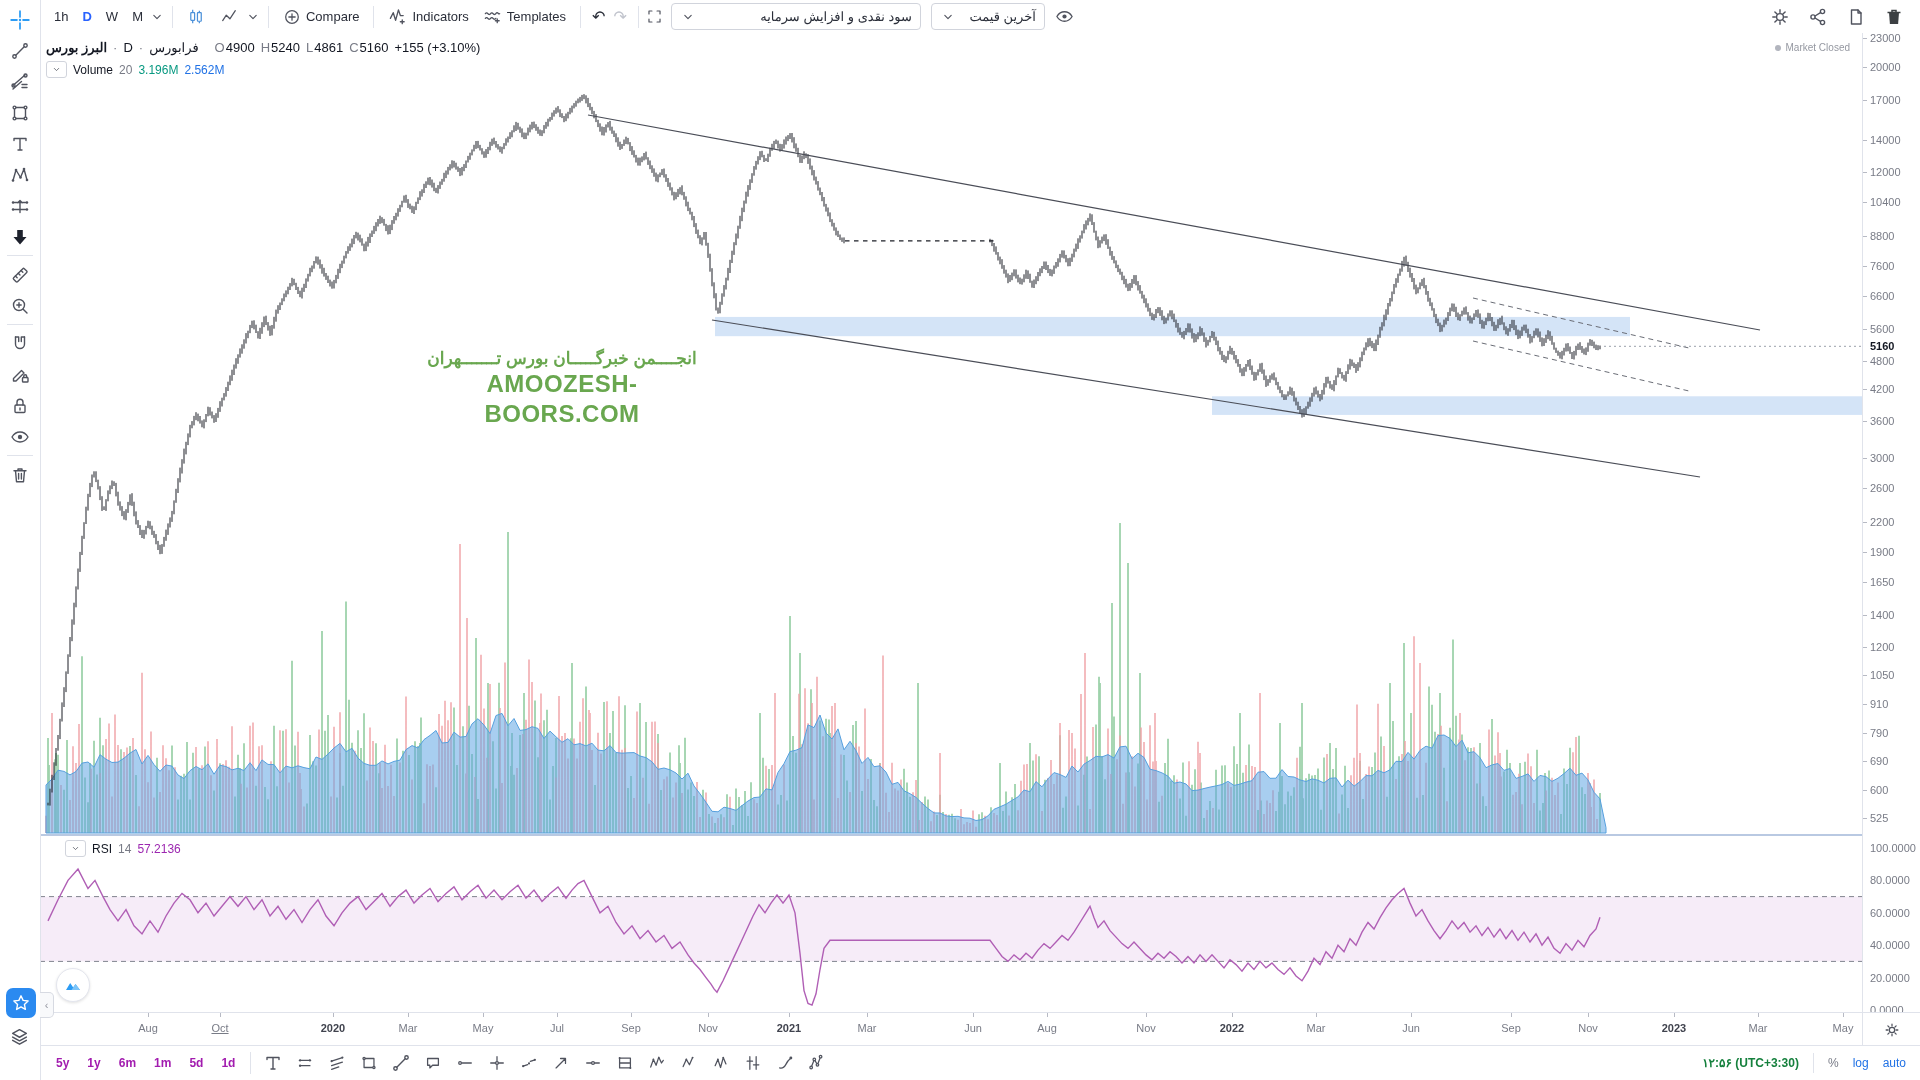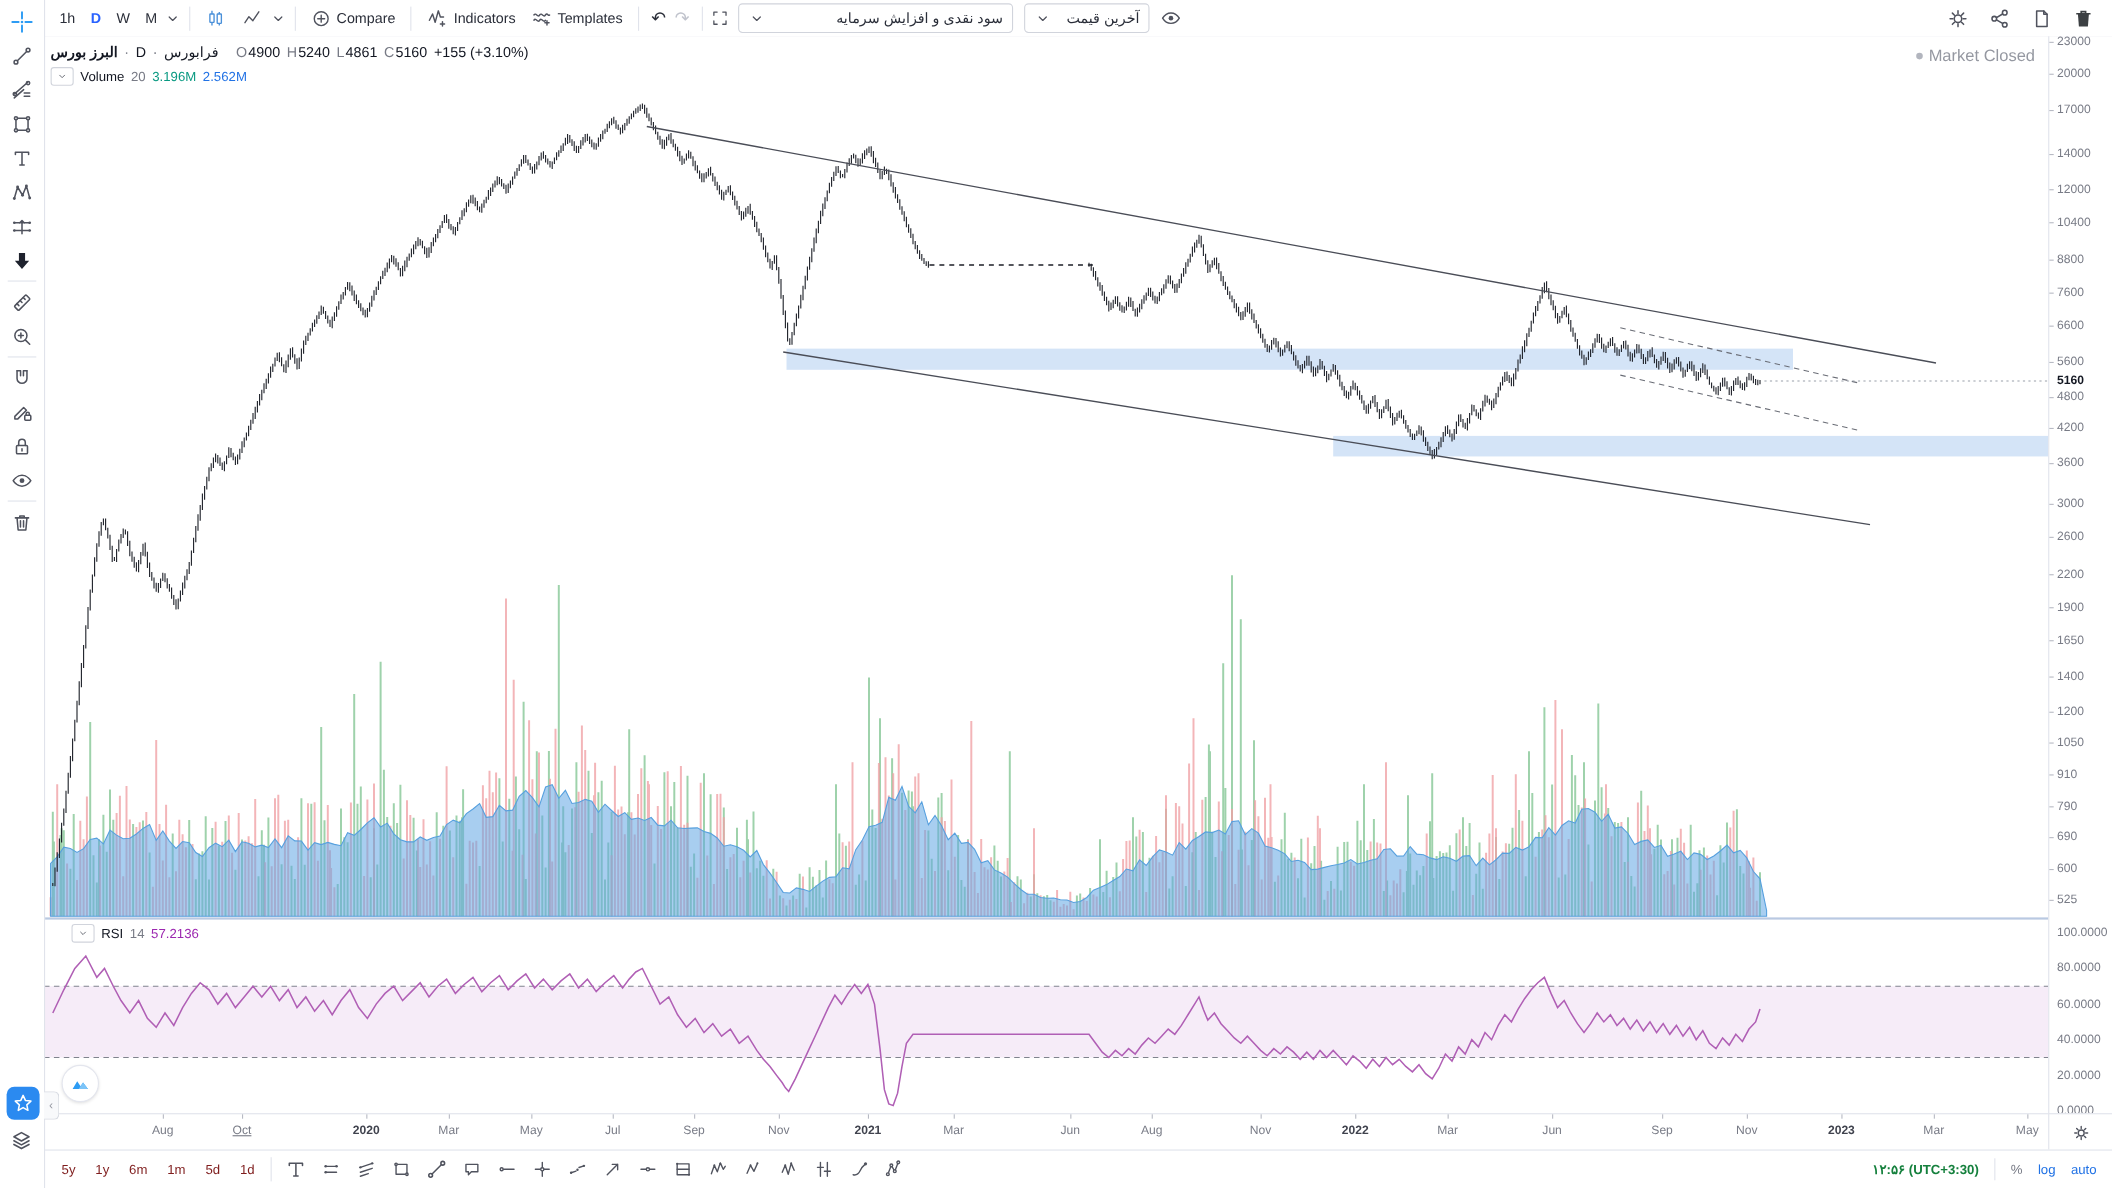--- a/index.html
+++ b/index.html
@@ -51,21 +51,21 @@
   .lg-chevbox{width:19px;height:15px;border:1px solid #d1d4dc;border-radius:3px;background:#fff;
               display:flex;align-items:center;justify-content:center;cursor:pointer;}
   .sym-name{font-weight:bold;font-size:13px;}
   .ohlc-lab{color:#787b86;}
   .ohlc-val{color:#131722;}
   .vol-ma1{color:#089981;}
   .vol-ma2{color:#2172e5;}
   .rsi-val{color:#9c27b0;}
   .muted{color:#787b86;}
   #mkt-status{position:absolute;right:12px;top:9px;z-index:5;display:flex;align-items:center;gap:5px;
-              font-size:15px;color:#9598a1;}
+              font-size:10px;color:#9598a1;}
   #mkt-status .dot{width:6px;height:6px;border-radius:50%;background:#b2b5be;}
   #rsi-logo{position:absolute;left:16px;top:935px;width:32px;height:32px;border-radius:50%;
             background:#fff;border:1px solid #e4e6ee;box-shadow:0 1px 3px rgba(0,0,0,.12);
             display:flex;align-items:center;justify-content:center;z-index:6;cursor:pointer;}
 
   
   #paxis{position:absolute;left:1862px;top:33px;width:58px;height:979px;border-left:1px solid #e0e3eb;
          background:#fff;font-size:11px;color:#787b86;z-index:4;cursor:ns-resize;}
   .pa-label{position:absolute;left:7px;white-space:nowrap;}
   .pa-label.cur{color:#131722;font-weight:bold;}
@@ -76,21 +76,21 @@
   .ta-label.year{color:#40434e;font-weight:bold;}
   .ta-tick{position:absolute;top:0;width:1px;height:4px;background:#b7bac4;}
   #taxis-corner{position:absolute;left:1862px;top:1012px;width:58px;height:34px;background:#fff;
                 border-top:1px solid #e0e3eb;border-left:1px solid #e0e3eb;display:flex;
                 align-items:center;justify-content:center;z-index:4;cursor:pointer;}
 
   
   #botbar{position:absolute;left:40px;right:0;bottom:0;height:34px;border-top:1px solid #e0e3eb;
           background:#fff;display:flex;align-items:center;font-size:12px;color:#2a2e39;
           padding-left:8px;z-index:5;}
-  .rng-btn{padding:3px 6px;margin:2px 2px;border-radius:3px;cursor:pointer;font-weight:normal;color:#7f1d1d;}
+  .rng-btn{padding:3px 6px;margin:2px 2px;border-radius:3px;cursor:pointer;font-weight:bold;color:#a21caf;}
   .fav-btn{width:30px;height:28px;display:flex;align-items:center;justify-content:center;
            border-radius:4px;cursor:pointer;}
   #botbar-right{margin-left:auto;display:flex;align-items:center;gap:14px;padding-right:14px;}
   #clock{font-weight:bold;color:#15803d;}
   .bb-sep{width:1px;height:20px;background:#e0e3eb;}
   .scale-btn{cursor:pointer;color:#787b86;}
   .scale-btn.active{color:#2172e5;}
 
   
   #star-btn{position:absolute;left:6px;top:988px;width:30px;height:30px;border-radius:7px;
@@ -330,20 +330,24 @@
       </div>
       <div class="lt-div"></div>
       <div class="lt-item">
         <svg width="20" height="20" viewBox="0 0 20 20">
           <path d="M4 5.8h12M8 5.8V4h4v1.8M5.5 5.8l1 11h7l1-11M8.6 8.5v5.5M11.4 8.5v5.5" stroke="#50535e" stroke-width="1.4" fill="none" stroke-linecap="round" stroke-linejoin="round"></path>
         </svg>
       </div>
     </div>
 
   <div id="chart-wrap">
+    <div id="watermark">
+      <div class="wm1">انجــــمن خبرگـــــان بورس تـــــــهران</div>
+      <div class="wm2">AMOOZESH-BOORS.COM</div>
+    </div>
     <svg id="csvg" width="1822" height="979" viewBox="40 33 1822 979">
         <rect x="715" y="316.9251633872956" width="915" height="19.245897615327237" fill="#cfe1f6" opacity="0.9"></rect>
         <rect x="1212" y="396.27958608138925" width="650" height="18.645317095144833" fill="#cfe1f6" opacity="0.9"></rect>
         <path d="M49 833V764.9M55 833V759.2M58 833V754.8M64 833V789.7M67 833V740.0M82 833V656.3M85 833V777.4M88 833V802.3M94 833V740.7M97 833V774.4M100 833V717.8M103 833V745.2M121 833V749.2M130 833V745.9M136 833V774.9M157 833V757.7M172 833V745.4M178 833V799.4M181 833V775.8M184 833V773.8M187 833V742.1M190 833V799.5M193 833V752.7M199 833V768.6M205 833V746.4M214 833V790.6M220 833V763.2M235 833V796.6M238 833V754.7M244 833V743.2M256 833V785.7M265 833V787.0M268 833V799.2M274 833V725.7M277 833V786.2M283 833V730.7M292 833V660.8M295 833V745.6M307 833V803.6M310 833V734.9M313 833V761.2M316 833V765.6M322 833V631.0M325 833V730.7M328 833V715.0M337 833V797.6M343 833V785.8M346 833V601.6M349 833V699.8M352 833V742.8M358 833V730.3M361 833V748.1M364 833V713.3M376 833V743.3M379 833V773.2M397 833V738.4M403 833V750.7M409 833V754.9M415 833V741.3M418 833V746.1M421 833V717.5M436 833V787.3M454 833V707.6M457 833V765.1M463 833V726.2M469 833V705.8M472 833V753.9M478 833V799.0M493 833V741.3M496 833V788.6M499 833V682.8M508 833V531.9M511 833V766.0M514 833V774.8M520 833V735.0M535 833V700.6M538 833V757.3M544 833V720.3M547 833V709.7M550 833V799.5M553 833V766.0M571 833V738.3M586 833V686.5M595 833V785.0M604 833V702.0M610 833V767.8M613 833V711.0M616 833V752.4M625 833V705.2M628 833V787.9M631 833V775.9M640 833V762.0M646 833V722.1M658 833V734.1M661 833V789.9M670 833V752.4M679 833V745.3M685 833V737.8M688 833V789.4M691 833V782.5M694 833V796.1M703 833V789.7M709 833V814.0M715 833V823.1M721 833V814.2M727 833V794.3M733 833V825.0M736 833V788.4M739 833V797.1M742 833V805.0M745 833V790.9M748 833V815.9M751 833V782.2M760 833V813.2M763 833V757.8M769 833V768.9M778 833V804.4M781 833V794.9M787 833V800.4M790 833V734.6M793 833V736.0M796 833V752.8M811 833V689.3M820 833V720.6M826 833V718.7M829 833V719.5M844 833V754.9M847 833V780.6M853 833V724.9M856 833V721.0M862 833V791.1M871 833V759.0M874 833V800.1M877 833V806.2M904 833V768.7M907 833V782.4M910 833V796.8M925 833V796.6M928 833V799.5M937 833V815.0M940 833V794.8M943 833V812.0M949 833V814.7M952 833V813.7M955 833V818.3M979 833V814.2M982 833V812.2M991 833V807.2M1003 833V810.9M1006 833V791.6M1012 833V797.2M1015 833V784.1M1030 833V772.2M1033 833V760.4M1039 833V756.3M1045 833V779.7M1060 833V735.2M1063 833V807.7M1066 833V796.5M1078 833V805.5M1084 833V774.8M1087 833V756.4M1096 833V724.5M1099 833V676.8M1102 833V756.1M1105 833V779.2M1114 833V716.4M1129 833V772.2M1138 833V763.6M1159 833V801.7M1165 833V763.0M1168 833V738.8M1171 833V780.7M1174 833V775.2M1180 833V798.4M1183 833V762.5M1186 833V815.8M1192 833V784.8M1195 833V769.2M1201 833V782.5M1204 833V818.0M1210 833V800.9M1216 833V769.8M1219 833V809.6M1222 833V765.5M1225 833V765.2M1234 833V746.2M1237 833V763.9M1240 833V763.2M1243 833V772.8M1249 833V744.6M1258 833V809.9M1261 833V800.5M1276 833V811.1M1279 833V791.8M1282 833V775.9M1285 833V804.3M1288 833V791.4M1291 833V795.7M1294 833V787.2M1300 833V746.7M1303 833V798.2M1306 833V778.2M1309 833V773.8M1312 833V775.5M1315 833V774.9M1318 833V768.5M1321 833V809.8M1324 833V757.4M1330 833V747.1M1333 833V769.1M1336 833V748.1M1342 833V794.4M1345 833V765.8M1348 833V807.9M1360 833V760.8M1363 833V799.1M1372 833V767.0M1375 833V752.4M1381 833V736.4M1387 833V796.7M1390 833V744.3M1393 833V721.0M1399 833V756.3M1411 833V713.1M1417 833V797.7M1423 833V795.1M1429 833V686.4M1432 833V704.7M1435 833V731.8M1444 833V767.8M1450 833V727.8M1453 833V639.6M1456 833V715.7M1462 833V734.6M1468 833V747.3M1471 833V748.1M1477 833V783.6M1483 833V796.3M1486 833V805.9M1492 833V718.9M1504 833V771.5M1507 833V749.8M1510 833V763.1M1525 833V761.7M1537 833V749.7M1540 833V810.6M1543 833V803.0M1549 833V770.5M1561 833V813.9M1564 833V768.5M1567 833V784.0M1570 833V747.8M1579 833V735.7M1582 833V787.3M1585 833V794.0M1600 833V800.1M48 833V738M56 833V753M90 833V763M130 833V758M240 833V768M340 833V753M420 833V743M476 833V638M488 833V683M512 833V733M524 833V693M556 833V738M572 833V663M610 833V733M640 833V703M680 833V763M760 833V713M790 833V616M800 833V653M830 833V733M880 833V763M918 833V683M1000 833V763M1030 833V743M1100 833V683M1112 833V603M1120 833V523M1128 833V563M1140 833V673M1240 833V713M1280 833V723M1302 833V703M1330 833V743M1390 833V683M1404 833V643M1440 833V693M1480 833V743M1520 833V763M1545 833V773M1570 833V753M1600 833V793" stroke="rgba(134,199,150,0.8)" stroke-width="1.8" fill="none"></path>
         <path d="M46 833V815.7M52 833V780.7M61 833V784.9M70 833V800.0M73 833V746.2M76 833V763.0M79 833V724.1M91 833V768.7M106 833V739.0M109 833V723.4M112 833V796.6M115 833V714.5M118 833V745.1M124 833V751.9M127 833V747.5M133 833V738.1M139 833V806.2M142 833V672.8M145 833V749.2M148 833V782.3M151 833V731.6M154 833V797.4M160 833V792.1M163 833V745.3M166 833V758.3M169 833V770.2M175 833V767.3M196 833V747.1M202 833V765.3M208 833V741.3M211 833V775.3M217 833V739.0M223 833V764.0M226 833V760.3M229 833V766.7M232 833V726.3M241 833V783.8M247 833V787.4M250 833V725.7M253 833V722.6M259 833V746.2M262 833V745.3M271 833V761.2M280 833V730.2M286 833V729.3M289 833V782.6M298 833V731.8M301 833V789.0M304 833V806.6M319 833V729.5M331 833V796.4M334 833V726.8M340 833V712.2M355 833V750.7M367 833V780.5M370 833V727.5M373 833V740.9M382 833V788.1M385 833V744.8M388 833V786.0M391 833V764.7M394 833V796.0M400 833V762.5M406 833V696.6M412 833V779.4M424 833V803.3M427 833V764.3M430 833V765.9M433 833V764.4M439 833V713.9M442 833V725.7M445 833V700.7M448 833V720.2M451 833V702.3M460 833V544.1M466 833V773.5M475 833V777.0M481 833V654.7M484 833V708.4M487 833V757.7M490 833V684.1M502 833V783.1M505 833V662.5M517 833V768.1M523 833V733.9M526 833V719.7M529 833V659.5M532 833V681.9M541 833V693.5M556 833V777.4M559 833V696.1M562 833V735.9M565 833V733.1M568 833V758.4M574 833V738.5M577 833V758.6M580 833V721.8M583 833V698.3M589 833V709.9M592 833V750.1M598 833V732.7M601 833V753.6M607 833V701.2M619 833V696.3M622 833V749.7M634 833V797.9M637 833V711.5M643 833V777.7M649 833V803.7M652 833V721.8M655 833V721.6M664 833V779.3M667 833V776.4M673 833V797.5M676 833V782.6M682 833V793.1M697 833V782.1M700 833V816.9M706 833V792.6M712 833V816.6M718 833V818.0M724 833V817.3M730 833V796.8M754 833V799.3M757 833V803.0M766 833V765.7M772 833V765.1M775 833V789.3M784 833V764.4M799 833V693.7M802 833V744.3M805 833V688.3M808 833V723.2M814 833V799.5M817 833V676.7M823 833V736.3M832 833V705.9M835 833V703.0M838 833V798.1M841 833V754.5M850 833V791.9M859 833V746.4M865 833V708.6M868 833V778.9M880 833V763.7M883 833V655.5M886 833V792.8M889 833V811.9M892 833V762.7M895 833V788.5M898 833V790.4M901 833V779.4M913 833V792.2M916 833V779.9M919 833V820.0M922 833V802.1M931 833V821.2M934 833V811.5M946 833V813.9M958 833V819.7M961 833V809.0M964 833V824.3M967 833V821.9M970 833V823.1M973 833V810.6M976 833V826.7M985 833V815.8M988 833V819.2M994 833V813.1M997 833V815.0M1000 833V822.5M1009 833V815.6M1018 833V810.2M1021 833V780.8M1024 833V764.5M1027 833V764.1M1036 833V754.3M1042 833V810.9M1048 833V778.0M1051 833V760.1M1054 833V783.9M1057 833V774.5M1069 833V729.9M1072 833V732.9M1075 833V748.6M1081 833V694.1M1090 833V809.0M1093 833V727.1M1108 833V728.6M1111 833V773.9M1117 833V759.2M1120 833V735.4M1123 833V803.7M1126 833V772.4M1132 833V756.2M1135 833V786.5M1141 833V727.5M1144 833V742.1M1147 833V799.5M1150 833V725.3M1153 833V761.6M1156 833V760.9M1162 833V795.8M1177 833V779.5M1189 833V761.3M1198 833V741.7M1207 833V809.9M1213 833V807.9M1228 833V783.3M1231 833V787.1M1246 833V765.1M1252 833V765.9M1255 833V766.9M1264 833V813.9M1267 833V800.4M1270 833V803.1M1273 833V790.2M1297 833V757.8M1327 833V754.1M1339 833V813.6M1351 833V775.2M1354 833V757.8M1357 833V704.6M1366 833V774.1M1369 833V766.6M1378 833V703.8M1384 833V746.1M1396 833V778.9M1402 833V754.0M1405 833V741.1M1408 833V761.1M1414 833V636.3M1420 833V682.4M1426 833V762.8M1438 833V734.0M1441 833V725.8M1447 833V801.3M1459 833V739.6M1465 833V760.2M1474 833V747.3M1480 833V783.3M1489 833V729.6M1495 833V755.5M1498 833V732.3M1501 833V776.6M1513 833V794.7M1516 833V791.9M1519 833V773.7M1522 833V804.2M1528 833V753.5M1531 833V766.2M1534 833V803.1M1546 833V790.6M1552 833V777.8M1555 833V794.9M1558 833V782.5M1573 833V752.3M1576 833V737.0M1588 833V773.1M1591 833V807.1M1594 833V779.6M1597 833V818.9M52 833V713M100 833V773M300 833V773M380 833V763M467 833V618M500 833V708M540 833V723M590 833V713M625 833V748M658 833V743M775 833V693M812 833V703M856 833V743M940 833V753M1060 833V723M1085 833V653M1155 833V713M1200 833V753M1260 833V693M1360 833V753M1420 833V663M1460 833V713M1500 833V753M1590 833V783" stroke="rgba(240,160,164,0.78)" stroke-width="1.8" fill="none"></path>
         <path d="M46 833L46 784.9L52 779.0L58 770.2L64 771.4L70 774.9L76 771.5L82 763.1L88 762.0L94 767.2L100 754.7L106 759.2L112 762.5L118 762.1L124 758.2L130 753.1L136 749.5L142 764.0L148 755.4L154 764.6L160 771.3L166 765.0L172 766.1L178 775.0L184 778.6L190 770.7L196 766.5L202 769.7L208 763.8L214 774.2L220 765.3L226 766.5L232 769.9L238 768.3L244 770.5L250 762.7L256 770.6L262 759.9L268 764.4L274 764.6L280 772.9L286 766.1L292 767.8L298 765.8L304 767.6L310 768.8L316 757.0L322 759.4L328 754.1L334 748.0L340 743.4L346 751.8L352 748.3L358 758.1L364 763.4L370 765.3L376 765.3L382 760.9L388 763.9L394 761.4L400 760.1L406 749.6L412 745.6L418 748.0L424 739.6L430 735.4L436 730.5L442 743.0L448 742.4L454 732.1L460 737.1L466 736.5L472 723.9L478 718.7L484 725.1L490 733.5L496 715.5L502 713.4L508 725.7L514 718.5L520 730.4L526 729.6L532 726.7L538 728.4L544 738.5L550 731.1L556 736.8L562 742.3L568 738.7L574 744.8L580 743.6L586 745.9L592 743.2L598 750.1L604 750.8L610 745.6L616 752.5L622 753.2L628 752.8L634 752.6L640 756.0L646 757.6L652 761.8L658 769.3L664 768.0L670 769.8L676 773.0L682 779.0L688 773.2L694 786.0L700 793.8L706 802.3L712 811.3L718 811.8L724 807.2L730 808.5L736 810.4L742 805.6L748 801.0L754 797.6L760 797.0L766 788.9L772 789.9L778 772.4L784 763.6L790 751.6L796 750.2L802 747.6L808 724.9L814 727.6L820 715.0L826 733.0L832 739.0L838 728.9L844 749.8L850 741.3L856 750.7L862 763.4L868 757.4L874 766.7L880 765.8L886 772.1L892 784.3L898 782.4L904 790.8L910 793.7L916 797.4L922 803.3L928 808.6L934 812.9L940 813.0L946 815.9L952 816.6L958 816.3L964 817.9L970 818.2L976 820.5L982 819.6L988 815.9L994 809.3L1000 806.8L1006 804.2L1012 800.4L1018 796.9L1024 790.0L1030 791.7L1036 781.6L1042 786.8L1048 778.8L1054 772.6L1060 774.5L1066 777.4L1072 766.0L1078 772.0L1084 764.1L1090 760.5L1096 756.3L1102 756.9L1108 754.6L1114 758.1L1120 746.9L1126 746.2L1132 758.7L1138 753.3L1144 757.4L1150 769.2L1156 770.6L1162 772.9L1168 776.2L1174 783.2L1180 782.0L1186 784.0L1192 790.6L1198 790.1L1204 788.5L1210 787.1L1216 785.9L1222 784.5L1228 781.4L1234 785.4L1240 784.1L1246 782.1L1252 780.7L1258 772.2L1264 771.6L1270 778.3L1276 778.2L1282 769.6L1288 776.5L1294 777.0L1300 779.9L1306 781.5L1312 778.9L1318 780.2L1324 783.0L1330 778.3L1336 777.9L1342 787.0L1348 780.1L1354 786.2L1360 781.6L1366 775.6L1372 775.8L1378 770.4L1384 772.8L1390 769.8L1396 761.3L1402 761.6L1408 752.4L1414 759.1L1420 750.4L1426 746.2L1432 748.2L1438 735.6L1444 735.0L1450 738.4L1456 746.6L1462 740.2L1468 752.8L1474 751.7L1480 757.7L1486 767.7L1492 764.9L1498 763.5L1504 770.4L1510 768.5L1516 778.4L1522 776.4L1528 773.9L1534 781.4L1540 775.4L1546 776.7L1552 781.4L1558 778.2L1564 773.6L1570 768.2L1576 775.3L1582 773.1L1588 779.9L1594 792.3L1600 798.9L1606 827.7L1606 833Z" fill="rgba(96,165,227,0.55)" stroke="#57a0de" stroke-width="1"></path>
         <path d="M845 240.9h4.5M854 240.9h4.5M863 240.9h4.5M872 240.9h4.5M881 240.9h4.5M890 240.9h4.5M899 240.9h4.5M908 240.9h4.5M917 240.9h4.5M926 240.9h4.5M935 240.9h4.5M944 240.9h4.5M953 240.9h4.5M962 240.9h4.5M971 240.9h4.5M980 240.9h4.5M989 240.9h4.5" stroke="#1c1f27" stroke-width="1.2" fill="none"></path>
         <path d="M48 802.7V805.4M50 788.7V805.6M52 774.8V792.5M54 762.3V780.0M56 748.0V765.8M58 735.0V750.7M60 718.8V739.1M62 702.4V721.5M64 687.2V707.0M66 671.4V692.1M68 654.3V673.9M70 637.0V656.9M72 619.4V641.2M74 602.7V624.7M76 586.4V607.3M78 568.5V589.5M80 551.9V571.9M82 535.8V555.0M84 522.2V538.9M86 506.7V524.0M88 493.8V510.6M90 482.9V497.1M92 474.5V487.1M94 471.3V477.5M96 471.3V482.1M98 479.7V489.5M100 486.2V500.1M102 496.2V510.9M104 506.3V510.0M106 499.2V510.9M108 490.4V501.3M110 485.4V494.2M112 480.5V489.1M114 481.3V486.0M116 482.9V496.4M118 491.7V505.7M120 501.4V510.6M122 506.1V516.1M124 511.1V519.6M126 509.2V520.3M128 501.9V512.9M130 494.3V505.3M132 493.2V505.9M134 501.7V516.3M136 511.4V524.5M138 520.1V528.0M140 525.1V535.0M142 529.8V538.0M144 529.9V538.8M146 525.9V534.5M148 520.7V528.2M150 521.2V529.3M152 525.7V534.9M154 530.8V537.9M156 534.1V544.3M158 540.9V550.0M160 544.8V554.2M162 544.1V553.9M164 536.9V546.8M166 529.6V540.8M168 523.4V534.9M170 517.4V527.5M172 510.9V521.9M174 500.4V514.3M176 488.8V502.8M178 478.2V493.0M180 467.6V482.4M182 459.2V473.5M184 448.6V463.6M186 441.8V454.4M188 433.4V445.1M190 424.8V437.4M192 421.1V428.3M194 415.9V425.4M196 412.2V420.2M198 413.6V421.3M200 416.0V423.6M202 420.4V427.3M204 419.3V428.4M206 414.0V422.1M208 406.7V416.3M210 407.2V415.6M212 411.5V418.4M214 415.1V422.8M216 413.2V422.0M218 407.9V417.8M220 401.2V411.9M222 397.7V406.5M224 393.1V400.4M226 387.1V396.7M228 381.7V391.0M230 375.4V385.2M232 369.7V380.8M234 364.5V375.0M236 358.2V368.6M238 354.3V363.8M240 348.4V357.6M242 344.3V353.7M244 339.3V348.7M246 333.1V343.5M248 330.7V338.2M250 324.9V333.2M252 320.7V328.1M254 320.3V329.4M256 324.7V333.0M258 331.2V338.5M260 327.8V339.0M262 322.2V333.8M264 316.5V327.1M266 315.7V325.1M268 322.1V330.6M270 325.7V335.9M272 325.0V335.4M274 316.8V328.7M276 309.6V321.7M278 305.2V313.7M280 302.5V310.0M282 298.3V305.1M284 293.5V301.3M286 290.4V297.2M288 286.7V294.3M290 283.1V290.0M292 277.8V286.4M294 278.8V285.2M296 282.8V290.0M298 286.9V294.0M300 290.7V297.2M302 287.7V298.5M304 283.8V291.9M306 278.4V288.0M308 273.8V281.6M310 267.8V276.4M312 265.5V272.2M314 261.0V268.7M316 256.4V263.4M318 256.6V264.7M320 259.5V268.6M322 264.2V273.7M324 267.8V276.6M326 273.0V279.9M328 275.7V283.0M330 279.6V286.5M332 281.5V288.7M334 279.9V288.5M336 274.9V283.3M338 268.8V278.9M340 263.8V273.2M342 260.6V268.1M344 255.7V263.7M346 251.1V258.4M348 246.2V253.7M350 243.5V250.9M352 238.6V247.4M354 235.0V244.1M356 231.8V238.4M358 232.6V240.5M360 234.7V242.4M362 238.3V245.7M364 243.6V251.3M366 241.5V251.1M368 236.9V246.6M370 233.4V243.0M372 230.5V237.0M374 225.9V233.9M376 222.2V231.2M378 219.0V226.5M380 215.7V223.9M382 217.2V223.2M384 218.9V225.7M386 223.9V231.1M388 225.2V234.5M390 224.7V234.1M392 220.1V230.1M394 216.0V223.8M396 212.8V220.3M398 208.2V216.6M400 204.8V211.9M402 200.8V207.3M404 195.5V202.7M406 194.8V202.8M408 199.1V207.9M410 203.6V209.3M412 205.7V212.9M414 206.3V214.0M416 201.8V210.1M418 197.4V203.9M420 191.2V200.1M422 189.3V196.6M424 183.8V193.0M426 181.3V188.0M428 177.6V184.8M430 177.0V185.3M432 179.5V187.6M434 182.7V191.2M436 187.8V192.9M438 185.1V193.5M440 181.5V188.9M442 178.9V184.8M444 172.8V181.7M446 170.5V178.1M448 166.9V174.6M450 164.2V170.4M452 160.3V168.5M454 160.8V167.5M456 162.7V169.6M458 166.5V171.9M460 168.0V176.1M462 166.9V175.4M464 164.1V171.2M466 160.5V168.0M468 155.9V162.5M470 152.7V159.8M472 149.4V155.4M474 144.8V151.4M476 141.0V148.9M478 140.9V148.2M480 144.9V150.5M482 148.2V154.5M484 151.3V157.9M486 149.1V157.7M488 146.9V154.0M490 141.8V150.3M492 138.7V145.9M494 137.6V144.4M496 141.0V147.7M498 144.1V149.5M500 146.3V152.2M502 146.8V153.7M504 143.1V149.2M506 138.3V145.7M508 136.5V142.5M510 132.2V139.0M512 130.3V137.3M514 125.3V132.3M516 121.9V131.0M518 122.8V129.7M520 126.7V132.8M522 128.4V137.3M524 132.5V139.1M526 132.7V139.1M528 127.6V135.5M530 124.6V132.3M532 121.9V129.5M534 121.6V128.1M536 124.2V130.8M538 126.8V133.8M540 129.5V135.8M542 130.2V136.1M544 125.1V133.3M546 121.9V128.8M548 118.7V126.5M550 117.0V121.6M552 112.6V119.9M554 110.2V116.6M556 107.6V113.8M558 106.1V112.6M560 109.3V117.1M562 113.2V118.1M564 116.0V122.2M566 113.5V121.2M568 111.8V118.4M570 107.9V114.3M572 105.6V112.6M574 103.1V108.4M576 100.7V106.7M578 98.5V103.3M580 96.9V102.5M582 94.9V100.9M584 94.2V99.2M586 95.3V103.4M588 97.9V107.1M590 103.1V110.3M592 106.9V114.2M594 110.9V118.3M596 114.1V122.1M598 119.8V127.1M600 123.3V131.7M602 126.5V135.3M604 127.0V135.6M606 124.4V132.5M608 122.1V127.5M610 120.9V130.6M612 126.7V133.8M614 130.6V137.0M616 133.3V142.3M618 137.3V146.7M620 141.7V150.0M622 144.0V148.9M624 139.5V145.9M626 136.7V144.1M628 137.9V144.4M630 142.1V151.1M632 146.1V154.9M634 150.3V157.5M636 154.9V162.5M638 157.6V165.6M640 157.6V165.7M642 156.4V162.2M644 153.0V160.4M646 151.6V159.5M648 157.2V164.9M650 160.5V169.2M652 165.3V172.9M654 168.4V176.8M656 172.6V181.5M658 174.3V182.3M660 172.5V177.2M662 169.1V175.1M664 168.5V177.6M666 174.2V181.9M668 178.0V186.9M670 182.5V190.5M672 187.3V195.4M674 191.8V200.4M676 192.2V199.3M678 188.9V197.0M680 187.2V194.4M682 185.3V195.3M684 191.9V199.8M686 196.3V206.4M688 201.7V211.1M690 207.7V214.5M692 211.8V220.3M694 216.0V227.1M696 223.1V233.9M698 229.6V238.3M700 235.2V244.2M702 237.3V245.4M704 232.0V239.7M706 232.0V245.7M708 242.8V257.9M710 253.7V271.7M712 268.2V286.3M714 282.3V298.3M716 293.2V310.5M718 307.5V313.7M720 301.8V313.3M722 293.3V304.8M724 285.1V296.7M726 277.7V289.5M728 267.9V280.5M730 259.8V273.0M732 250.7V263.0M734 242.2V254.9M736 233.5V245.2M738 225.7V238.5M740 215.8V228.8M742 207.7V221.2M744 200.6V212.1M746 191.7V203.6M748 185.1V196.7M750 179.3V189.9M752 173.2V182.9M754 166.1V175.7M756 160.9V169.7M758 156.2V164.5M760 151.2V160.1M762 150.8V157.3M764 154.9V162.0M766 158.2V161.1M768 153.7V162.0M770 147.7V156.8M772 143.8V150.8M774 140.9V148.9M776 139.5V144.1M778 140.6V148.5M780 143.8V151.6M782 144.1V150.4M784 139.4V148.6M786 136.5V144.6M788 135.1V141.1M790 133.1V139.0M792 133.0V142.5M794 137.2V148.3M796 143.4V151.8M798 147.8V157.2M800 154.6V162.9M802 155.5V163.0M804 151.3V159.2M806 153.3V158.1M808 154.2V163.9M810 158.4V169.5M812 165.6V175.3M814 170.1V180.5M816 176.6V184.6M818 181.1V190.6M820 187.5V195.2M822 192.0V201.2M824 197.0V206.6M826 203.9V211.6M828 207.5V216.3M830 212.4V222.1M832 219.2V226.5M834 222.8V230.7M836 227.4V235.4M838 230.8V237.0M840 234.5V240.1M842 237.5V241.9M844 237.4V243.3M990 238.8V242.4M992 239.7V246.1M994 243.0V251.7M996 246.4V254.7M998 252.1V260.5M1000 256.6V264.3M1002 259.2V268.8M1004 265.1V273.7M1006 269.7V277.6M1008 273.4V283.2M1010 275.0V281.9M1012 272.6V280.2M1014 269.3V276.3M1016 269.4V278.6M1018 274.7V282.4M1020 277.5V284.2M1022 278.7V284.6M1024 274.3V282.3M1026 269.7V278.8M1028 270.4V279.0M1030 273.7V282.8M1032 280.7V287.7M1034 279.5V288.0M1036 276.2V284.2M1038 272.0V281.1M1040 268.3V276.2M1042 266.0V273.1M1044 261.5V269.0M1046 261.5V270.0M1048 265.0V273.1M1050 268.9V275.9M1052 269.5V276.4M1054 265.5V273.9M1056 262.0V268.4M1058 258.3V266.8M1060 253.9V262.4M1062 250.3V257.7M1064 250.4V258.5M1066 254.9V262.3M1068 258.2V266.3M1070 257.7V266.2M1072 253.7V261.9M1074 248.6V257.4M1076 243.6V251.7M1078 238.3V248.9M1080 235.3V242.6M1082 230.6V238.6M1084 224.1V233.3M1086 220.4V229.5M1088 217.9V225.3M1090 213.4V221.6M1092 214.3V225.0M1094 222.1V232.7M1096 230.7V240.4M1098 236.5V248.2M1100 240.2V247.6M1102 236.6V243.5M1104 234.4V241.1M1106 234.2V244.8M1108 239.2V248.9M1110 246.6V255.7M1112 251.0V259.9M1114 256.1V263.4M1116 260.4V268.1M1118 264.8V272.1M1120 268.6V274.7M1122 271.8V280.2M1124 275.7V284.2M1126 278.9V287.6M1128 283.7V291.1M1130 283.0V290.8M1132 279.0V287.9M1134 275.1V283.9M1136 275.1V285.3M1138 281.1V290.5M1140 285.1V293.7M1142 290.9V298.6M1144 294.7V303.2M1146 298.3V307.5M1148 303.3V311.6M1150 307.9V316.2M1152 312.7V319.9M1154 314.1V320.5M1156 309.0V318.0M1158 307.1V313.2M1160 307.2V315.9M1162 310.2V320.3M1164 315.8V324.1M1166 317.7V323.5M1168 313.4V320.5M1170 310.3V316.6M1172 310.3V319.3M1174 313.6V322.1M1176 319.5V327.7M1178 323.0V332.5M1180 327.6V334.9M1182 331.9V337.8M1184 330.9V339.3M1186 328.0V335.0M1188 323.3V332.4M1190 323.5V332.6M1192 328.4V338.6M1194 333.1V342.6M1196 334.1V342.1M1198 332.3V339.3M1200 326.4V336.2M1202 328.1V335.7M1204 332.4V341.9M1206 337.3V347.5M1208 339.8V345.7M1210 335.9V342.3M1212 331.0V338.0M1214 331.8V340.6M1216 336.7V345.1M1218 340.6V351.3M1220 347.1V354.7M1222 350.9V360.0M1224 354.9V362.1M1226 356.2V363.2M1228 350.8V359.8M1230 345.8V354.2M1232 347.9V354.8M1234 350.9V359.6M1236 355.0V363.3M1238 359.1V366.8M1240 364.0V372.7M1242 368.4V376.2M1244 367.1V376.1M1246 364.0V371.7M1248 360.0V366.7M1250 359.1V370.1M1252 365.5V374.8M1254 371.8V380.8M1256 372.1V380.2M1258 369.3V375.5M1260 363.4V371.9M1262 362.8V373.8M1264 369.5V380.1M1266 375.5V386.9M1268 379.1V385.8M1270 375.3V382.8M1272 373.5V379.7M1274 372.4V380.4M1276 377.4V385.2M1278 381.9V389.7M1280 386.3V393.2M1282 390.1V397.3M1284 394.2V400.0M1286 394.4V399.9M1288 391.3V396.4M1290 386.6V394.8M1292 387.7V395.8M1294 391.2V401.5M1296 397.6V405.5M1298 401.7V410.0M1300 406.0V413.7M1302 409.2V417.6M1304 408.2V416.9M1306 406.3V414.1M1308 401.7V408.7M1310 397.4V406.7M1312 392.8V401.8M1314 387.5V396.6M1316 386.5V394.5M1318 390.5V397.6M1320 394.0V401.3M1322 389.9V399.7M1324 383.1V394.6M1326 376.9V387.5M1328 376.7V383.6M1330 380.9V388.6M1332 384.3V389.9M1334 380.1V391.3M1336 375.4V385.1M1338 367.7V377.4M1340 368.2V374.0M1342 372.1V378.5M1344 374.9V380.7M1346 371.2V381.8M1348 364.3V374.0M1350 358.8V369.6M1352 359.5V366.2M1354 362.5V368.0M1356 364.0V372.9M1358 362.2V370.9M1360 357.3V367.4M1362 351.6V361.2M1364 347.5V355.1M1366 342.3V350.4M1368 338.2V347.2M1370 337.8V346.3M1372 340.9V348.1M1374 343.1V351.1M1376 339.5V351.1M1378 334.6V345.0M1380 326.8V337.8M1382 322.2V330.5M1384 314.7V326.4M1386 309.3V320.2M1388 303.0V314.7M1390 298.0V306.4M1392 291.5V301.5M1394 284.0V294.1M1396 278.2V287.6M1398 273.6V282.8M1400 268.5V275.8M1402 260.9V271.7M1404 256.8V266.6M1406 255.6V265.7M1408 261.8V272.0M1410 267.7V277.6M1412 273.0V282.0M1414 278.0V289.4M1416 284.6V294.3M1418 287.3V293.3M1420 282.4V289.3M1422 279.1V286.1M1424 277.8V288.3M1426 285.1V294.8M1428 291.0V301.7M1430 297.8V306.1M1432 302.4V310.6M1434 308.2V317.1M1436 313.9V323.1M1438 318.7V326.1M1440 322.6V332.1M1442 324.8V331.6M1444 319.6V327.3M1446 317.6V324.6M1448 312.1V321.0M1450 307.6V316.1M1452 303.4V311.3M1454 303.6V311.9M1456 306.8V317.0M1458 312.5V320.2M1460 314.2V320.9M1462 310.7V316.4M1464 307.4V314.7M1466 306.4V314.6M1468 312.1V320.7M1470 315.6V323.4M1472 317.5V323.6M1474 313.4V320.0M1476 310.0V316.9M1478 309.5V317.8M1480 313.4V324.0M1482 319.8V328.5M1484 321.2V328.8M1486 317.7V325.1M1488 312.8V321.3M1490 313.1V321.1M1492 317.0V326.3M1494 321.8V330.9M1496 324.8V330.9M1498 319.2V328.3M1500 317.8V325.1M1502 315.7V324.6M1504 322.3V330.2M1506 326.3V334.4M1508 328.2V335.8M1510 324.0V331.7M1512 319.8V328.1M1514 319.9V330.1M1516 325.2V335.1M1518 329.6V339.1M1520 330.5V338.4M1522 326.7V335.9M1524 324.7V330.7M1526 324.6V333.1M1528 328.7V337.7M1530 334.1V343.5M1532 336.1V342.5M1534 330.7V338.2M1536 328.3V335.4M1538 328.4V337.5M1540 331.5V341.9M1542 337.4V346.4M1544 338.2V346.0M1546 334.7V342.9M1548 330.2V339.2M1550 331.3V340.8M1552 335.9V344.8M1554 342.3V349.7M1556 347.7V352.9M1558 350.6V355.8M1560 352.1V358.6M1562 350.8V359.3M1564 347.8V355.5M1566 343.5V351.6M1568 343.1V351.3M1570 346.5V353.9M1572 352.0V359.0M1574 350.9V359.5M1576 345.8V355.5M1578 343.6V350.0M1580 342.2V349.9M1582 346.0V352.9M1584 348.5V354.5M1586 347.4V355.1M1588 342.6V351.8M1590 339.1V345.7M1592 339.8V346.0M1594 341.6V348.3M1596 344.6V350.0M1598 345.2V350.2M1600 345.5V349.3" stroke="#1c1f27" stroke-width="1" fill="none"></path>
         <line x1="588" y1="115" x2="1760" y2="330" stroke="#4a4d57" stroke-width="1.2"></line>
         <line x1="712" y1="320" x2="1700" y2="477" stroke="#4a4d57" stroke-width="1.2"></line>

